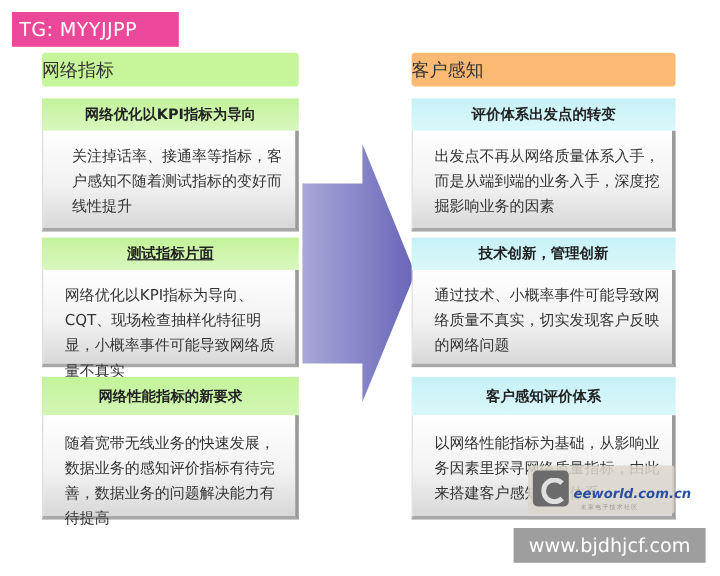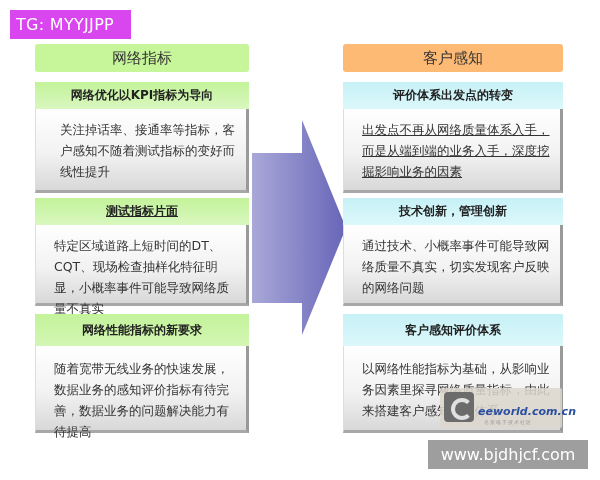--- a/index.html
+++ b/index.html
@@ -2,30 +2,30 @@
 <html><head>
   <meta charset="utf-8">
   <style>
     html, body { margin: 0; padding: 0; }
     body {
       width: 600px; height: 480px; position: relative; overflow: hidden;
       background: #ffffff;
       font-family: "DejaVu Sans", "Liberation Sans", sans-serif;
     }
     .tg-label {
-      position: absolute; left: 10px; top: 10px; width: 121px; height: 29px;
-      background: #d946ef; color: #ffffff; font-size: 16px; line-height: 29px;
+      position: absolute; left: 10px; top: 10px; width: 139px; height: 29px;
+      background: #ec4899; color: #ffffff; font-size: 16px; line-height: 29px;
       padding-left: 6px; box-sizing: border-box; letter-spacing: 0.3px;
     }
     .col { position: absolute; }
     .col.left { left: 35px; width: 214px; }
     .col.right { left: 343px; width: 220px; }
     .header {
       position: absolute; left: 0; right: 0; top: 44px; height: 28px;
-      border-radius: 3px; text-align: center; font-size: 15px; line-height: 28px; color: #333;
+      border-radius: 3px; text-align: left; font-size: 15px; line-height: 28px; color: #333;
     }
     .left .header { background: #c7f59a; }
     .right .header { background: #fdba74; }
     .sub {
       position: absolute; left: 0; right: 0; height: 27px;
       text-align: center; font-size: 12px; font-weight: bold; line-height: 27px; color: #222;
     }
     .left .sub { background: linear-gradient(#c3f39a, #d9f7bf); }
     .right .sub { background: linear-gradient(#c6f1f6, #dcf8fb); }
     .body {
@@ -63,41 +63,41 @@
 
 <div class="tg-label">TG: MYYJJPP</div>
 
 <div class="col left">
   <div class="header">网络指标</div>
 
   <div class="sub" style="top:82px;">网络优化以KPI指标为导向</div>
   <div class="body" style="top:109px; height:84px;padding-left:24px;">关注掉话率、接通率等指标，客户感知不随着测试指标的变好而线性提升</div>
 
   <div class="sub" style="top:198px;text-decoration:underline;">测试指标片面</div>
-  <div class="body" style="top:225px; height:81px;">特定区域道路上短时间的DT、CQT、现场检查抽样化特征明显，小概率事件可能导致网络质量不真实</div>
+  <div class="body" style="top:225px; height:81px;">网络优化以KPI指标为导向、CQT、现场检查抽样化特征明显，小概率事件可能导致网络质量不真实</div>
 
   <div class="sub" style="top:314px; height:45px; line-height:32px;">网络性能指标的新要求</div>
   <div class="body" style="top:346px; height:87px; padding-top:12px;">随着宽带无线业务的快速发展，数据业务的感知评价指标有待完善，数据业务的问题解决能力有待提高</div>
 </div>
 
 <svg class="arrow" viewBox="0 0 100 215" xmlns="http://www.w3.org/2000/svg">
   <defs>
     <linearGradient id="ag" x1="0" y1="0" x2="1" y2="0">
       <stop offset="0" stop-color="#a9a8d8"></stop>
       <stop offset="1" stop-color="#6765b8"></stop>
     </linearGradient>
   </defs>
   <polygon points="2,33 52,33 52,0 96,108 52,215 52,183 2,183" fill="url(#ag)"></polygon>
 </svg>
 
 <div class="col right">
   <div class="header">客户感知</div>
 
   <div class="sub" style="top:82px;">评价体系出发点的转变</div>
-  <div class="body" style="top:109px; height:84px;text-decoration:underline;">出发点不再从网络质量体系入手，而是从端到端的业务入手，深度挖掘影响业务的因素</div>
+  <div class="body" style="top:109px; height:84px;">出发点不再从网络质量体系入手，而是从端到端的业务入手，深度挖掘影响业务的因素</div>
 
   <div class="sub" style="top:198px;">技术创新，管理创新</div>
   <div class="body" style="top:225px; height:81px;">通过技术、小概率事件可能导致网络质量不真实，切实发现客户反映的网络问题</div>
 
   <div class="sub" style="top:314px; height:32px; line-height:32px;">客户感知评价体系</div>
   <div class="body" style="top:346px; height:87px; padding-top:12px;">以网络性能指标为基础，从影响业务因素里探寻网络质量指标，由此来搭建客户感知评价体系</div>
 </div>
 
 <div class="watermark-logo">
   <div class="wm-c"></div>

